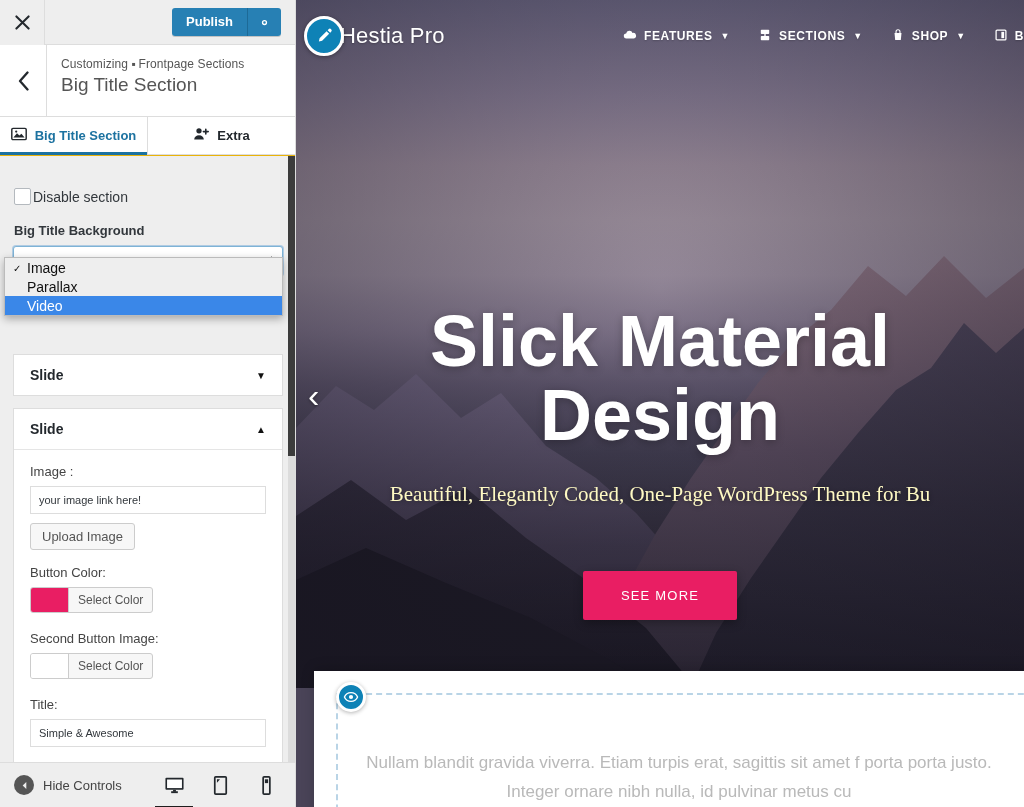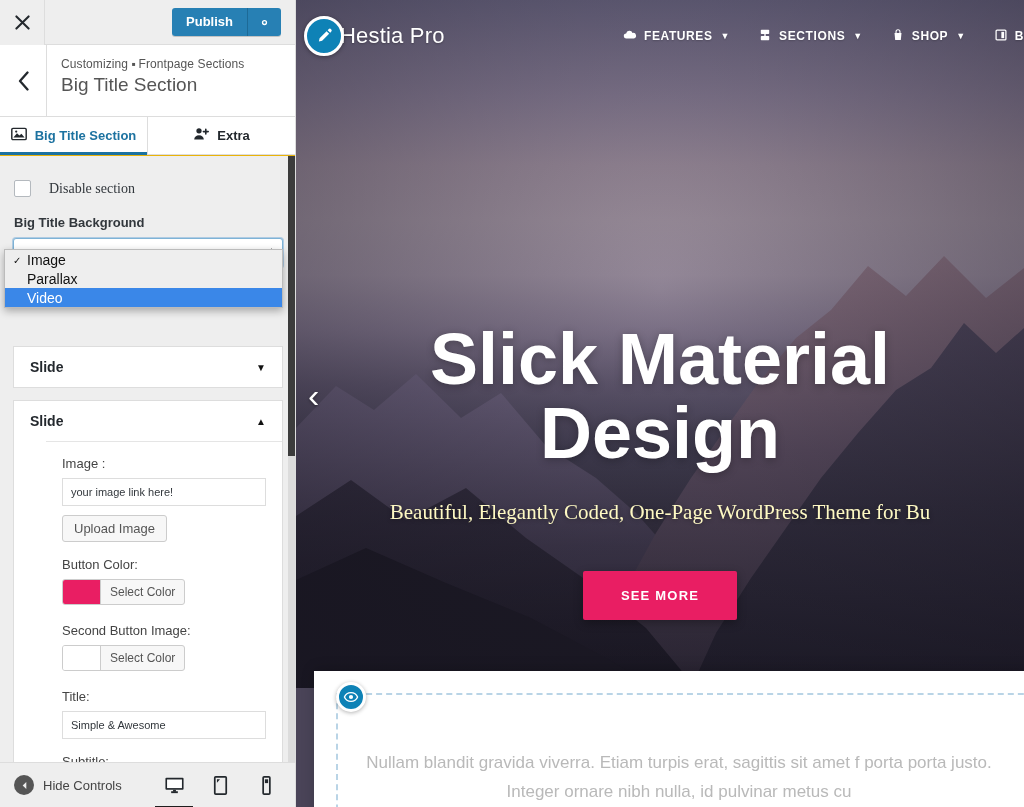--- a/index.html
+++ b/index.html
@@ -95,21 +95,21 @@
   .cz-tab.active { border-right: 1px solid #ddd; }
   .cz-tab svg { width: 16px; height: 16px; }
 
   .cz-body {
     position: absolute; top: 156px; left: 0;
     width: 296px; height: 612px;
     overflow: hidden;
     background: #eeeeee;
   }
   .cz-scroll-inner { padding: 0 0 10px 0; }
-  .cz-checkline { display: flex; align-items: center; gap: 18px; padding: 24px 14px 0 14px; font-family: Liberation Serif, serif; }
+  .cz-checkline { display: flex; align-items: center; gap: 2px; padding: 32px 14px 0 14px; }
   .cz-checkbox {
     width: 17px; height: 17px;
     background: #fff; border: 1px solid #b4b9be;
     border-radius: 2px; cursor: pointer;
   }
   .cz-checklabel { font-size: 14px; color: #32373c; }
 
   .cz-label-strong { font-size: 13px; font-weight: bold; color: #32373c; padding: 18px 14px 0 14px; }
 
   
@@ -156,21 +156,21 @@
     border: 1px solid #dddddd;
     margin: 12px 13px 0 13px;
   }
   .cz-acc-head {
     display: flex; align-items: center; justify-content: space-between;
     padding: 12px 16px;
     font-size: 14px; font-weight: bold; color: #23282d;
     cursor: pointer;
   }
   .cz-acc-caret { font-size: 10px; color: #111; }
-  .cz-acc-body { border-top: 1px solid #e5e5e5; padding: 14px 16px 16px 16px; margin-left: 32px; }
+  .cz-acc-body { border-top: 1px solid #e5e5e5; padding: 14px 16px 16px 16px; }
 
   .cz-lab { font-size: 13px; color: #444; margin-bottom: 7px; }
   .cz-lab.mt { margin-top: 15px; }
   .cz-input {
     width: 100%; height: 28px;
     border: 1px solid #ddd; background: #fff;
     font-size: 11px; color: #32373c;
     padding: 0 8px;
     font-family: "Liberation Sans", sans-serif;
     border-radius: 0;
@@ -317,23 +317,23 @@
     max-width: 560px;
   }
   .hero-sub {
     margin-top: 30px;
     font-family: "Liberation Serif", serif;
     font-size: 21px; color: #fef9c3; text-align: center;
     white-space: nowrap;
     text-shadow: 0 1px 4px rgba(0,0,0,.35);
   }
   .hero-btn {
-    margin-top: 46px;
+    margin-top: 64px;
     background: #e91e63; color: #fff;
-    font-size: 13px; font-weight: bold; letter-spacing: 1.2px;
+    font-size: 13px; font-weight: normal; letter-spacing: 1.2px;
     padding: 17px 38px;
     border: none; border-radius: 2px;
     box-shadow: 0 3px 10px rgba(0,0,0,.3);
     cursor: pointer;
     font-family: "Liberation Sans", sans-serif;
   }
   .slider-arrow {
     position: absolute; left: 12px; top: 378px;
     color: #fff; font-size: 34px; font-weight: 300;
     cursor: pointer; z-index: 8;

